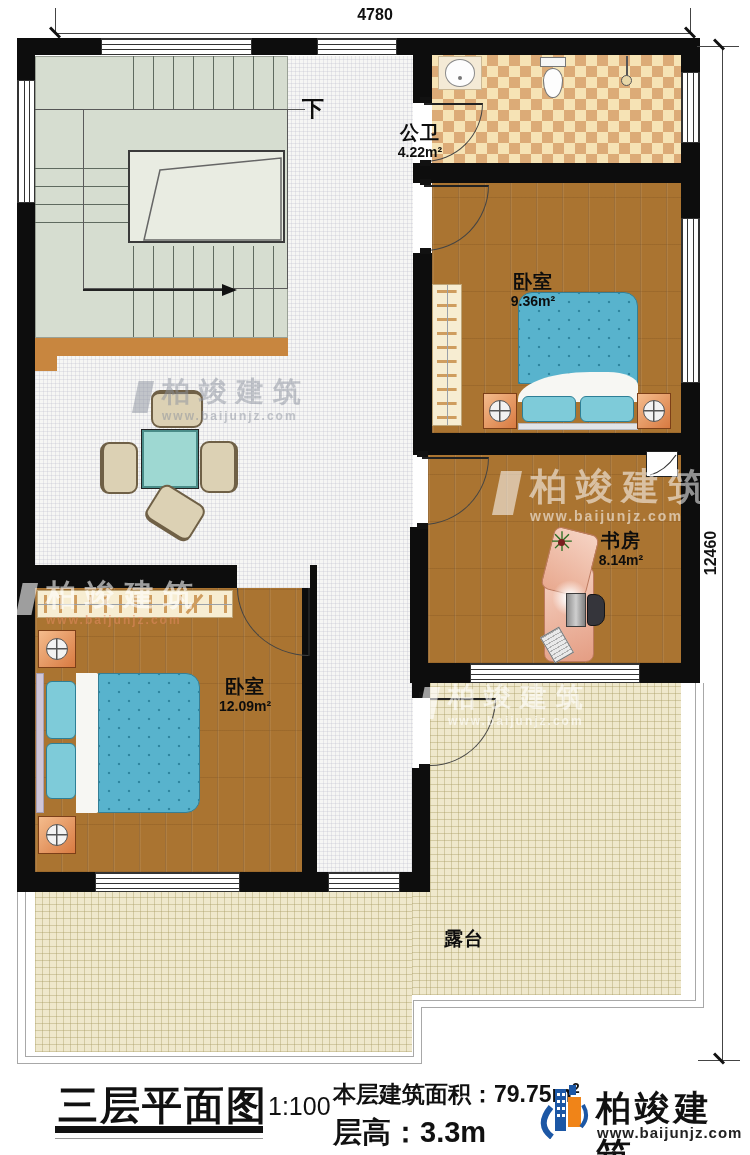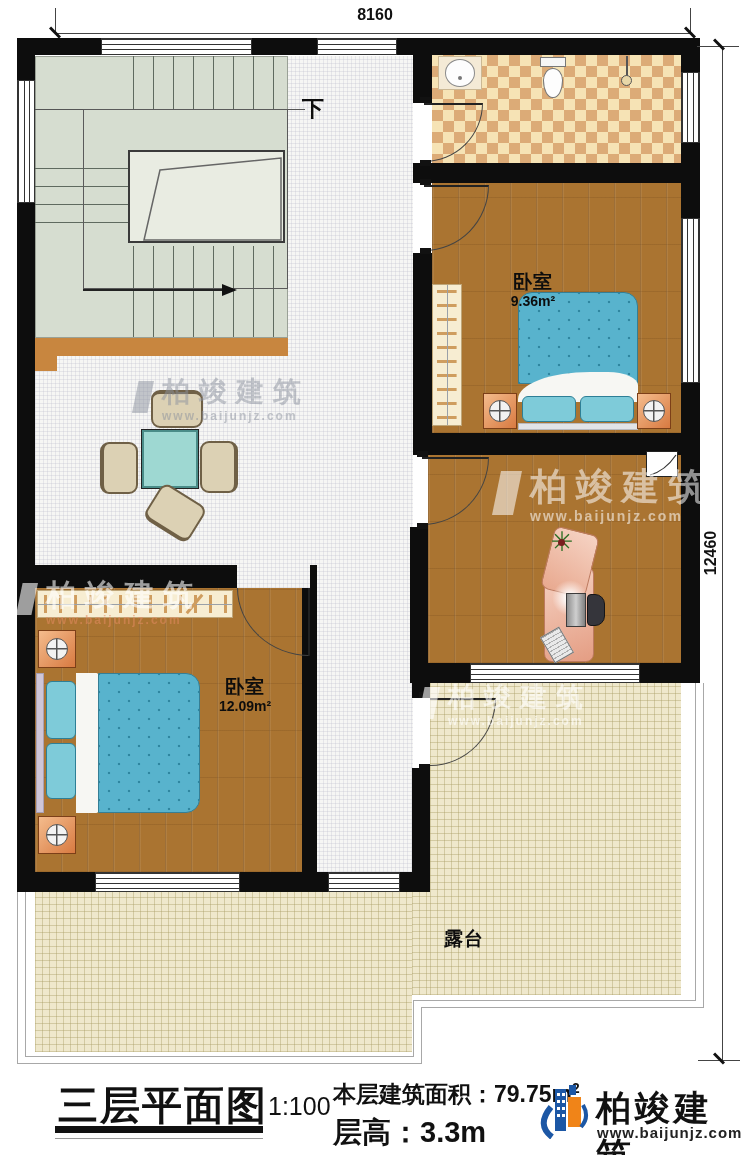--- a/index.html
+++ b/index.html
@@ -219,23 +219,31 @@
   <div class="furn" style="left:558px;top:539px;width:7px;height:7px;background:#7a1f1f;border-radius:50%;"></div>
   <div class="furn" style="left:566px;top:593px;width:20px;height:34px;background:linear-gradient(90deg,#8f8f8f,#cfcfcf,#7f7f7f);border:1px solid #3c3c3c;"></div>
   <div class="furn" style="left:587px;top:594px;width:18px;height:32px;background:#35353b;border:1px solid #151518;border-radius:4px 10px 10px 4px;"></div>
   <div class="furn" style="left:546px;top:630px;width:22px;height:30px;background:#e9e9e9 repeating-linear-gradient(to bottom,rgba(0,0,0,.25) 0 1px,transparent 1px 4px);border:1px solid #777;transform:rotate(-30deg);"></div>
   <div class="furn" style="left:646px;top:451px;width:32px;height:26px;background:#fff;border:1.5px solid #222;z-index:32;">
     <svg width="32" height="26">
         <path d="M3 23 Q18 19 29 3" stroke="#333" stroke-width="1.2" fill="none"></path>
       </svg>
   </div>
 
+  <div class="rlabel" style="left:365px;top:122px;width:110px;">
+    <div class="rname">公卫</div>
+    <div class="rarea">4.22m²</div>
+  </div>
   <div class="rlabel" style="left:478px;top:271px;width:110px;">
     <div class="rname">卧室</div>
     <div class="rarea">9.36m²</div>
+  </div>
+  <div class="rlabel" style="left:566px;top:530px;width:110px;">
+    <div class="rname">书房</div>
+    <div class="rarea">8.14m²</div>
   </div>
   <div class="rlabel" style="left:190px;top:676px;width:110px;">
     <div class="rname">卧室</div>
     <div class="rarea">12.09m²</div>
   </div>
   <div class="rlabel" style="left:424px;top:928px;width:80px;">
     <div class="rname">露台</div>
   </div>
   <div class="rlabel" style="left:293px;top:96px;width:40px;font-size:22px;">下</div>
 
@@ -266,21 +274,21 @@
         <div class="txt">柏竣建筑</div>
          <div class="url">www.baijunjz.com</div>
       </div>
   </div>
 
   <div class="dimline" style="left:55px;top:33px;width:636px;height:1px;"></div>
   <div class="dimline" style="left:55px;top:8px;width:1px;height:26px;"></div>
   <div class="dimline" style="left:690px;top:8px;width:1px;height:26px;"></div>
   <div class="tick" style="left:48px;top:31px;"></div>
   <div class="tick" style="left:683px;top:31px;"></div>
-  <div class="dimtext" style="left:348px;top:6px;width:54px;">8160</div>
+  <div class="dimtext" style="left:348px;top:6px;width:54px;">4780</div>
 
   <div class="dimline" style="left:722px;top:46px;width:1px;height:1014px;"></div>
   <div class="dimline" style="left:697px;top:46px;width:42px;height:1px;"></div>
   <div class="dimline" style="left:698px;top:1060px;width:42px;height:1px;"></div>
   <div class="tick" style="left:712px;top:43px;"></div>
   <div class="tick" style="left:712px;top:1057px;"></div>
   <div class="dimtext" style="left:681px;top:544px;width:60px;transform:rotate(-90deg);">12460</div>
 
   <div class="footer">
     <div class="abs" style="left:58px;top:13px;font-size:40px;font-weight:bold;letter-spacing:2px;">三层平面图</div>

